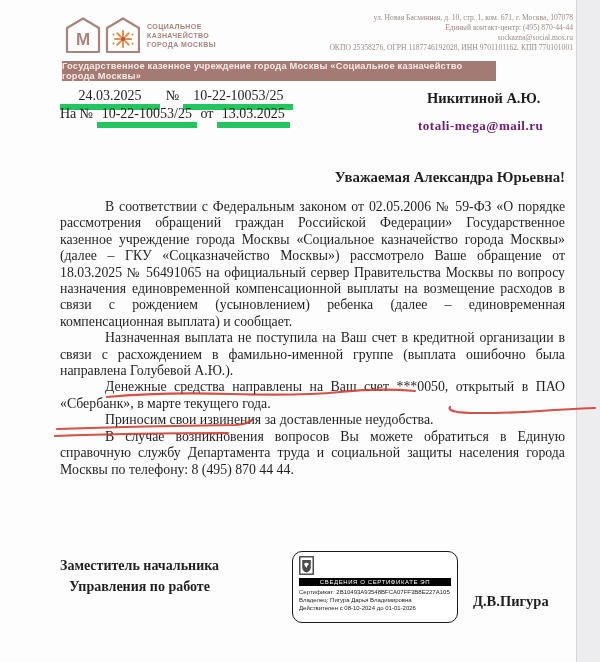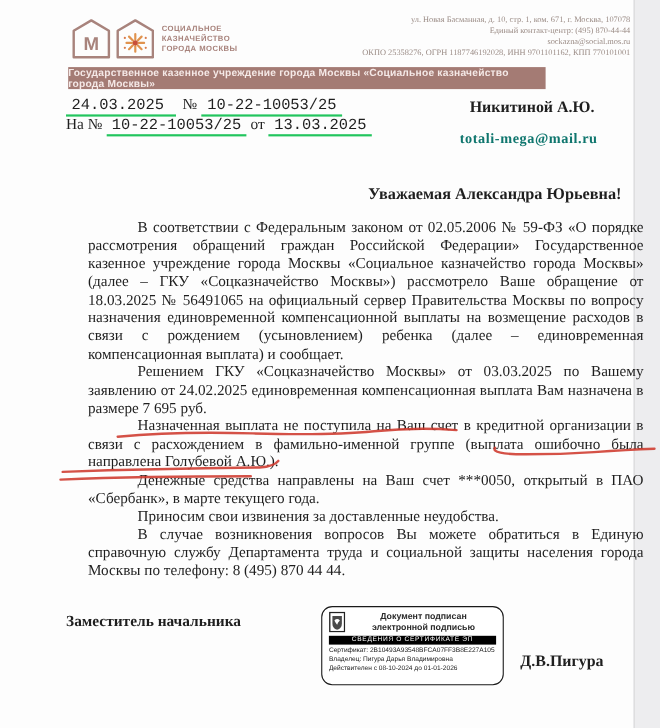--- a/index.html
+++ b/index.html
@@ -18,31 +18,31 @@
     color:#a8837c;line-height:9px;letter-spacing:.4px;}
   .contact{right:27px;top:13px;text-align:right;
     font-family:Liberation Serif, serif;
     font-size:7.6px;line-height:10px;color:#9a8b85;}
   .banner{left:62px;top:61px;width:434px;height:20px;background:#a47b74;
     display:flex;align-items:center;justify-content:center;
     font-family:"Liberation Sans","DejaVu Sans",sans-serif;
     font-size:9.3px;font-weight:bold;color:#f5e9e7;letter-spacing:.2px;}
   
   .refline{left:60px;font-size:14px;white-space:nowrap;}
-  .refline .u{display:inline-block;border-bottom:2px solid #22c55e;padding:0 5px;font-family:Liberation Mono, monospace;}
+  .refline .u{display:inline-block;border-bottom:6px solid #22c55e;text-align:center;padding:0 5px;}
   .ref1{top:88px;}
   .ref1 .u.date{min-width:90px;}
   .ref1 .nosign{margin:0 4px 0 6px;}
   .ref1 .u.num{min-width:100px;}
   .ref2{top:106px;}
   .addressee{top:90px;left:427px;font-size:14.5px;font-weight:bold;}
   .watermark{top:118px;left:418px;font-size:13px;font-weight:bold;color:#eed9d6;letter-spacing:.5px;}
   
   .salutation{top:169px;left:60px;width:505px;text-align:right;font-weight:bold;font-size:14.8px;}
-  .body-text{top:199px;left:60px;width:505px;font-size:13.8px;line-height:16.4px;margin-left:20px;}
+  .body-text{top:199px;left:60px;width:505px;font-size:13.8px;line-height:16.4px;}
   .body-text p{margin:0;text-indent:45px;text-align:justify;}
   
   .sig-pos{top:556px;left:60px;font-size:14px;font-weight:bold;line-height:20.5px;text-align:center;}
   .sig-name{top:593px;left:473px;font-size:14.5px;font-weight:bold;}
   
   .stamp{top:551px;left:292px;width:166px;height:72px;background:#fff;
     border:1.6px solid #1a1a1a;border-radius:10px;box-sizing:border-box;
     padding:4px 6px 3px 6px;
     font-family:"Liberation Sans","DejaVu Sans",sans-serif;}
   .stamp-top{display:flex;align-items:center;gap:5px;}
@@ -103,48 +103,44 @@
 <div class="abs refline ref1">
   <span class="u date">24.03.2025</span><span class="nosign">№</span><span class="u num">10-22-10053/25</span>
 </div>
 <div class="abs refline ref2">
   <span>На №</span>
   <span class="u">10-22-10053/25</span>
   <span>от</span>
   <span class="u">13.03.2025</span>
 </div>
 <div class="abs addressee">Никитиной А.Ю.</div>
-<div class="abs watermark" style="color: #0f766e;">totali-mega@mail.ru</div>
+<div class="abs watermark" style="color: #701a75;">totali-mega@mail.ru</div>
 
 <div class="abs salutation">Уважаемая Александра Юрьевна!</div>
 <div class="abs body-text">
     <p class="para">В соответствии с Федеральным законом от 02.05.2006 № 59-ФЗ «О порядке рассмотрения обращений граждан Российской Федерации» Государственное казенное учреждение города Москвы «Социальное казначейство города Москвы» (далее – ГКУ «Соцказначейство Москвы») рассмотрело Ваше обращение от 18.03.2025 № 56491065 на официальный сервер Правительства Москвы по вопросу назначения единовременной компенсационной выплаты на возмещение расходов в связи с рождением (усыновлением) ребенка (далее – единовременная компенсационная выплата) и сообщает.</p>
-    <p class="para">Решением ГКУ «Соцказначейство Москвы» от 03.03.2025 по Вашему заявлению от 24.02.2025 единовременная компенсационная выплата Вам назначена в размере 7 695 руб.</p>
     <p class="para">Назначенная выплата не поступила на Ваш счет в кредитной организации в связи с расхождением в фамильно-именной группе (выплата ошибочно была направлена Голубевой А.Ю.).</p>
     <p class="para">Денежные средства направлены на Ваш счет ***0050, открытый в ПАО «Сбербанк», в марте текущего года.</p>
     <p class="para">Приносим свои извинения за доставленные неудобства.</p>
     <p class="para">В случае возникновения вопросов Вы можете обратиться в Единую справочную службу Департамента труда и социальной защиты населения города Москвы по телефону: 8 (495) 870 44 44.</p>
   </div>
 
 <div class="abs sig-pos">
     <div>Заместитель начальника</div>
+    <div>Управления по работе</div>
   </div>
 <div class="abs sig-name">Д.В.Пигура</div>
 
 <div class="abs stamp">
   <div class="stamp-top">
     <svg width="15" height="19" viewBox="0 0 15 19">
       <rect x="0.8" y="0.8" width="13.4" height="17.4" fill="#ffffff" stroke="#222" stroke-width="1.2"></rect>
       <path d="M3.2 4 h8.6 v7 q0 4.2 -4.3 5.6 q-4.3 -1.4 -4.3 -5.6 Z" fill="#4a4a4a"></path>
       <path d="M5 8 q2.5 -2.5 5 0 q-2 1.5 -2.5 4 q-1.5 -2 -2.5 -4 Z" fill="#ffffff"></path>
     </svg>
-    <div class="stamp-title">
-      <div>Документ подписан</div>
-      <div>электронной подписью</div>
-    </div>
   </div>
   <div class="stamp-bar">СВЕДЕНИЯ О СЕРТИФИКАТЕ ЭП</div>
   <div class="stamp-lines">
     <div>Сертификат: 2B10493A93548BFCA07FF3B8E227A105</div>
     <div>Владелец: Пигура Дарья Владимировна</div>
     <div>Действителен с 08-10-2024 до 01-01-2026</div>
   </div>
 </div>
 
 <svg class="abs overlay" width="600" height="662" viewBox="0 0 600 662">

